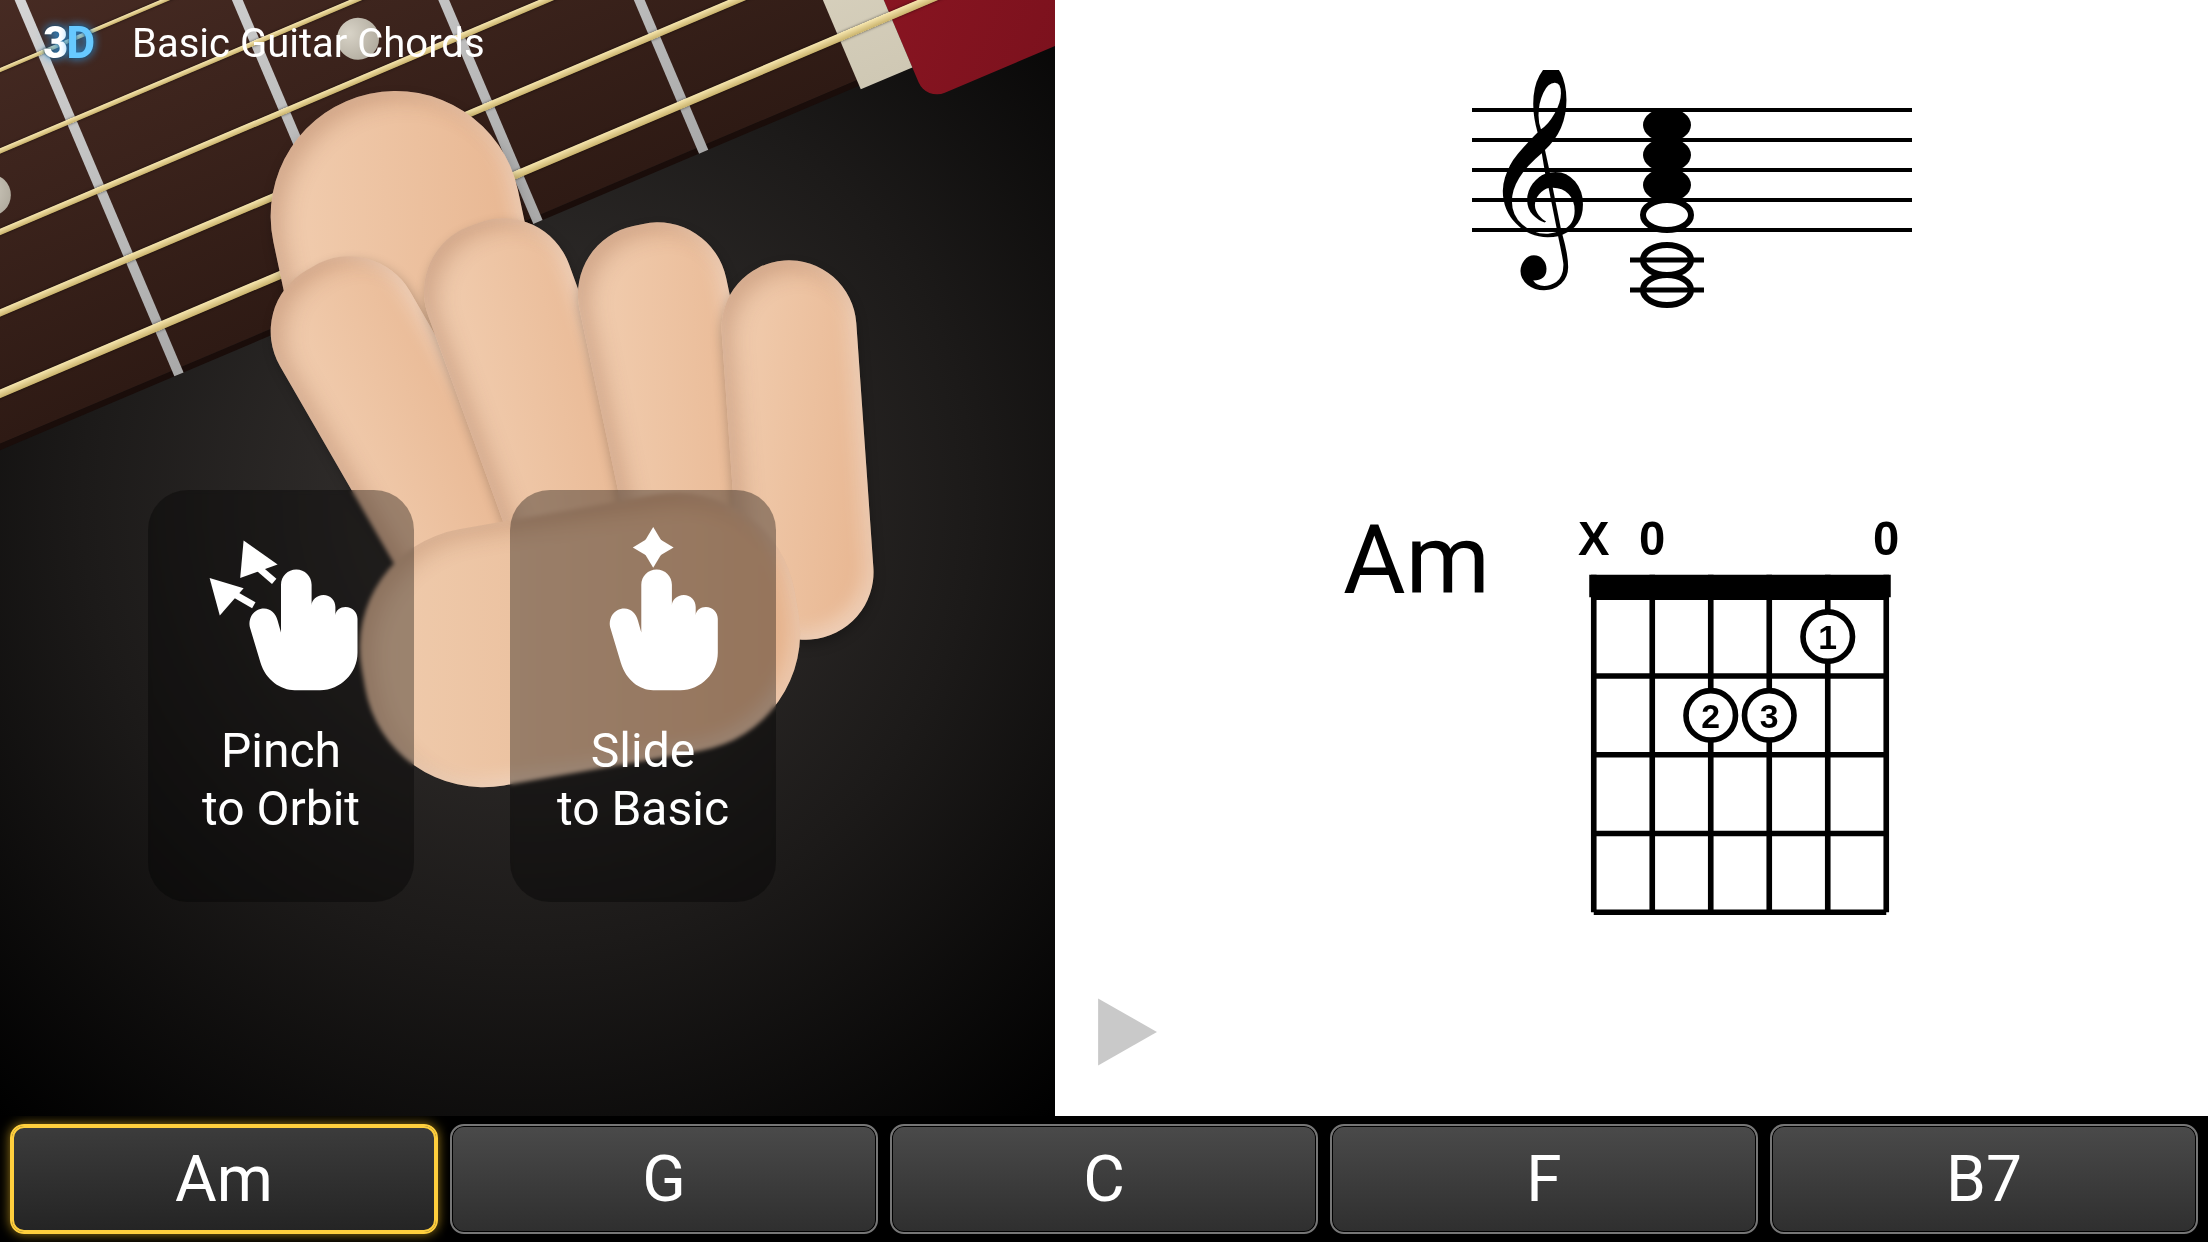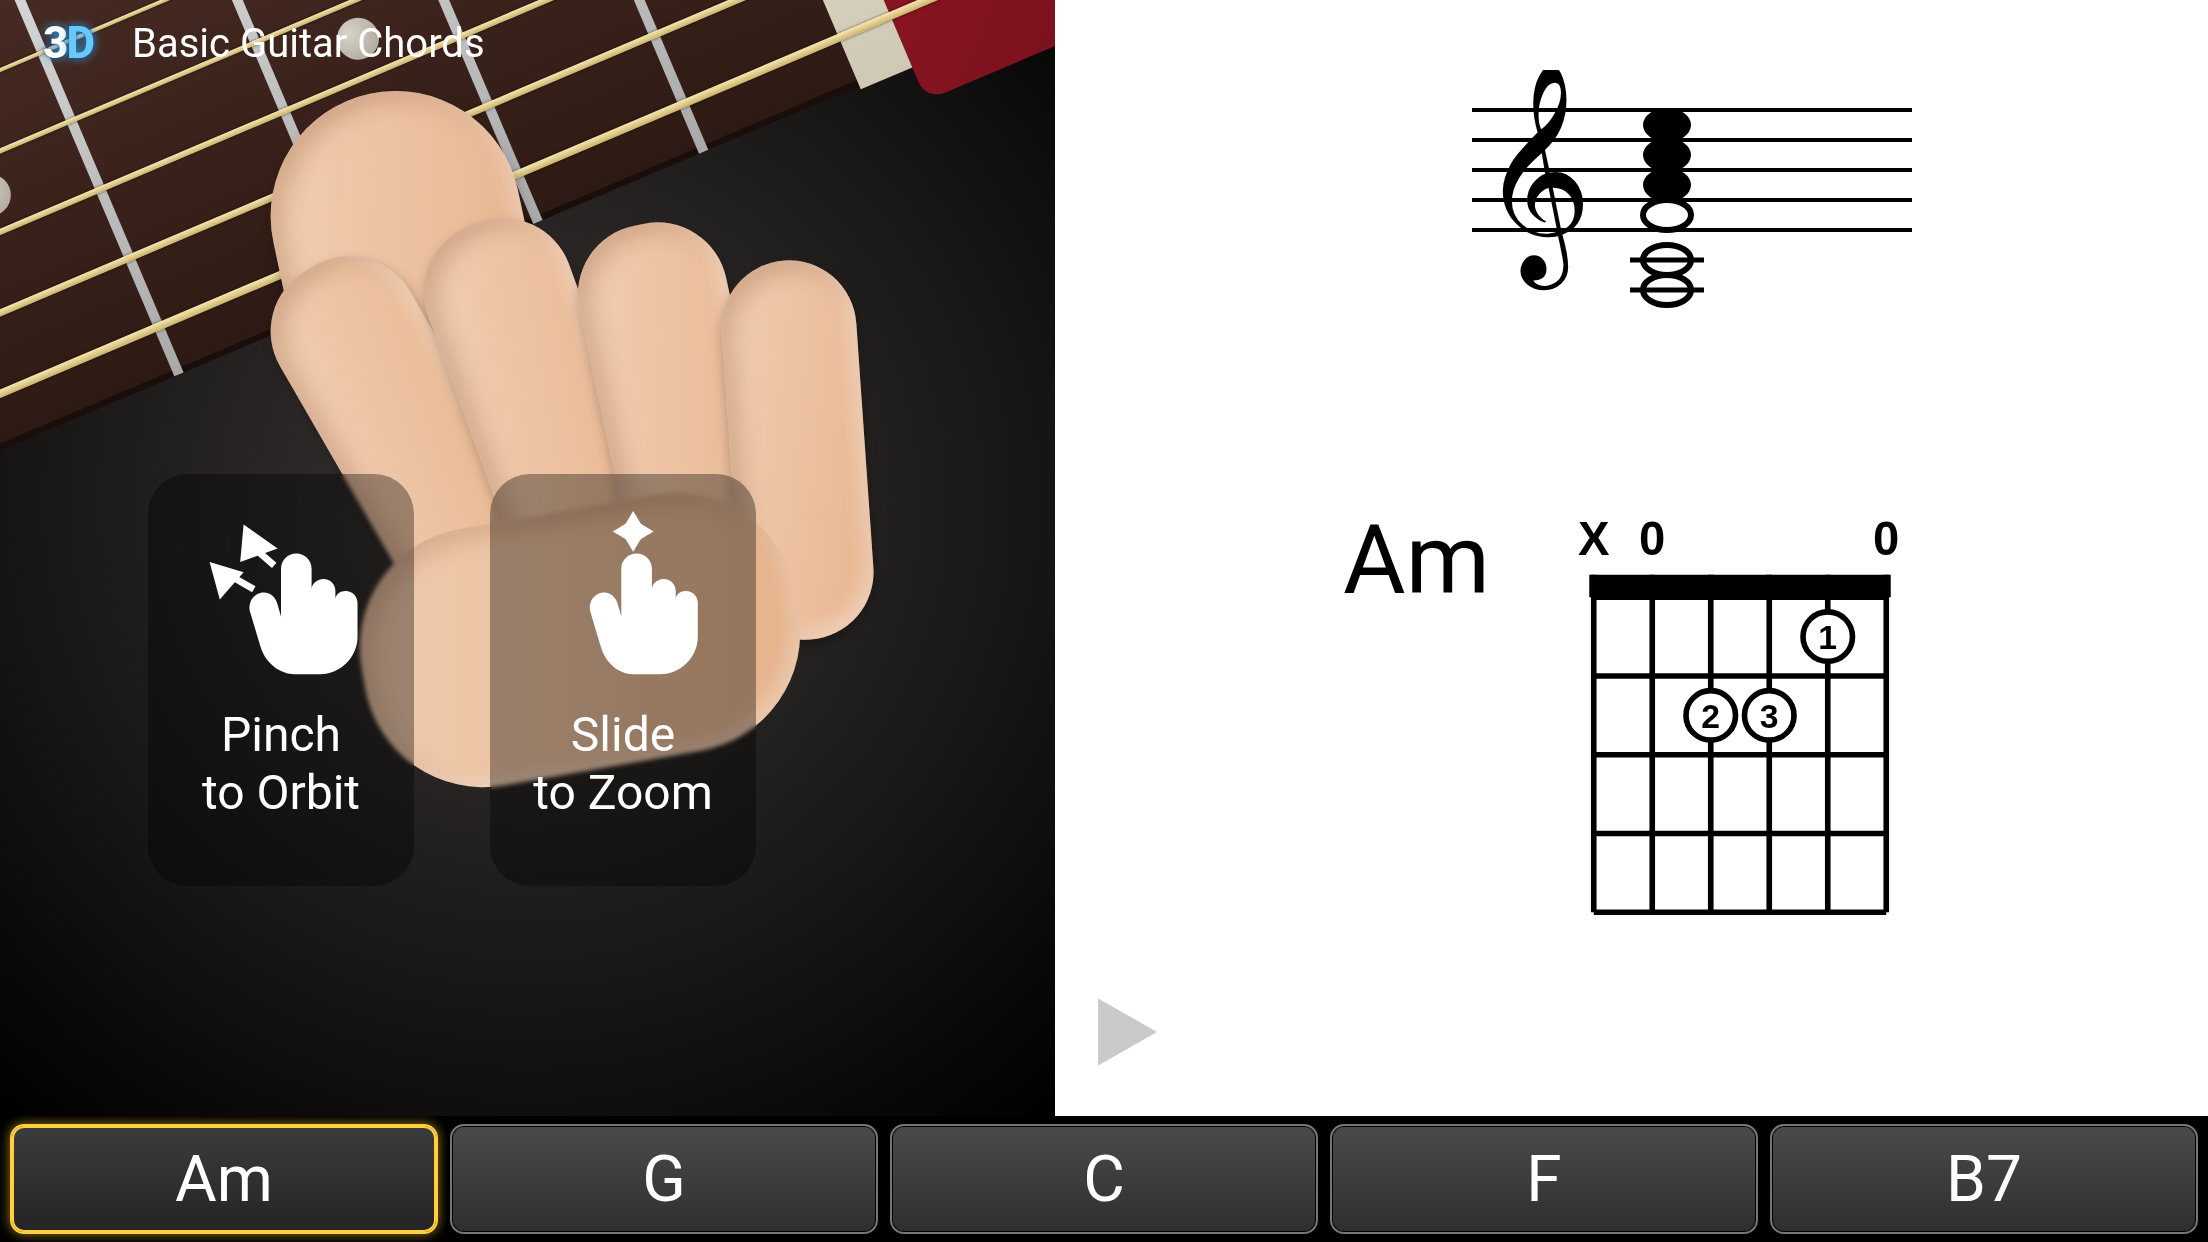--- a/index.html
+++ b/index.html
@@ -23,21 +23,21 @@
   
   .hand { position:absolute; left:400px; top:90px; width:520px; height:620px; z-index:10; }
   .finger { position:absolute; background:linear-gradient(100deg,#f2cfb2,#e7b48e); border-radius:70px; box-shadow: inset -8px -8px 18px rgba(255,255,255,.35), inset 10px 10px 22px rgba(120,60,30,.25), 0 6px 12px rgba(0,0,0,.25); }
   .thumb { left:-120px; top:0; width:250px; height:340px; transform:rotate(-12deg); border-radius:160px 160px 120px 120px; }
   .f1 { left:-60px; top:150px; width:150px; height:420px; transform:rotate(-30deg); }
   .f2 { left:80px; top:120px; width:150px; height:470px; transform:rotate(-20deg); }
   .f3 { left:210px; top:130px; width:150px; height:450px; transform:rotate(-12deg); }
   .f4 { left:330px; top:170px; width:135px; height:380px; transform:rotate(-4deg); }
   .palm { left:-40px; top:420px; width:440px; height:260px; border-radius:120px; transform:rotate(-10deg); background:linear-gradient(100deg,#f0cdaf,#e5b18a); box-shadow: inset -8px -8px 18px rgba(255,255,255,.3), inset 10px 10px 22px rgba(120,60,30,.2); }
   
-  .gesture-row { position:absolute; left:148px; top:474px; display:flex; gap:76px; z-index:30; }
+  .gesture-row { position:absolute; left:148px; top:490px; display:flex; gap:96px; z-index:30; }
   .gesture-card { width:266px; height:412px; background:rgba(0,0,0,.35); border-radius:40px; display:flex; flex-direction:column; align-items:center; justify-content:flex-start; padding-top:22px; backdrop-filter: blur(2px); }
   .gesture-icon { width:180px; height:200px; display:flex; align-items:center; justify-content:center; }
   .gesture-label { color:#fff; font-size:48px; line-height:1.2; text-align:center; font-weight:400; margin-top:10px; }
   
   .info { flex:1; background:#fff; position:relative; display:flex; flex-direction:column; align-items:center; padding-top:70px; }
   .staff-wrap { margin-left: 120px; }
   .chord-row { display:flex; align-items:flex-start; gap:70px; margin-top:180px; }
   .chord-name { font-size:96px; font-weight:400; color:#000; margin-top:-10px; }
   .play-btn { position:absolute; left:28px; bottom:38px; }
   
@@ -117,21 +117,21 @@
                   <polygon points="-12,0 -2,6 -2,-6"></polygon>
                   <polygon points="12,0 2,6 2,-6"></polygon>
                   <rect x="-2" y="-8" width="4" height="16"></rect>
                   <rect x="-8" y="-2" width="16" height="4"></rect>
                 </g>
               </g>
             </svg>
           </div>
           <div class="gesture-label">
             <span>Slide</span><br>
-            <span>to Zoom</span>
+            <span>to Basic</span>
           </div>
         </div>
       </div>
     </div>
 
     <div class="info">
 
       <div class="staff-wrap">
         <svg viewBox="0 0 440 260" width="440" height="260">
           <g stroke="#000" stroke-width="4">

